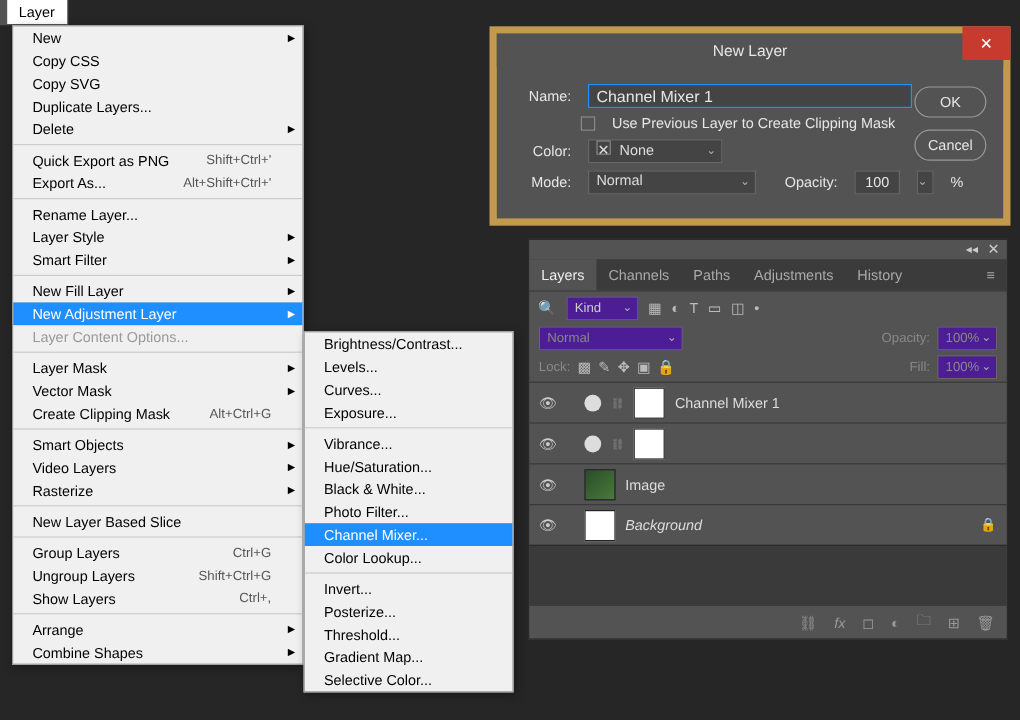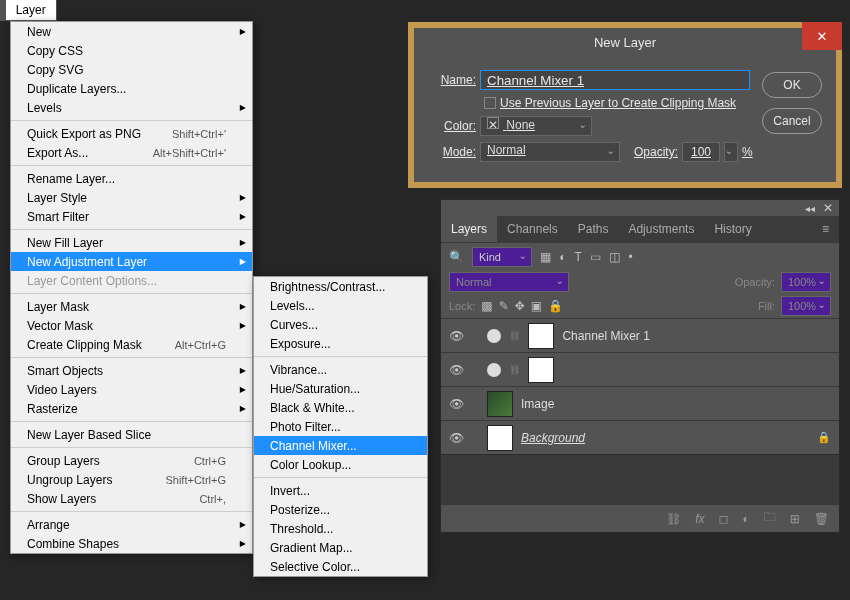--- a/index.html
+++ b/index.html
@@ -20,21 +20,21 @@
   .menu .shortcut { color: #555; font-size: 11px; }
   .menu .sub::after { content: "▶"; font-size: 8px; position: absolute; right: 6px; }
   .layer-menu { top: 21px; left: 10px; width: 243px; }
   .sub-menu  { top: 276px; left: 253px; width: 175px; }
 
   
   .dlg { position: absolute; top: 22px; left: 408px; width: 434px; border: 6px solid #c39a4d; background: #535353; color: #e6e6e6; }
   .dlg .titlebar { height: 28px; background: #535353; display: flex; align-items: center; justify-content: center; position: relative; font-size: 13px; }
   .dlg .close { position: absolute; right: -6px; top: -6px; width: 40px; height: 28px; background: #c73b2e; display: flex; align-items: center; justify-content: center; color: #fff; }
   .dlg .body { padding: 8px 14px 14px 14px; }
-  .dlg .row { display: flex; align-items: center; margin: 6px 0; gap: 4px; text-decoration: underline; }
+  .dlg .row { display: flex; align-items: center; margin: 6px 0; gap: 14px; }
   .dlg .lab { width: 48px; text-align: right; }
   .dlg .txt { flex: 0 0 270px; height: 20px; background: #444; border: 1px solid #1f8fff; color: #e6e6e6; padding: 0 6px; }
   .dlg .chk { width: 12px; height: 12px; border: 1px solid #888; display:inline-block; }
   .dlg .sel { background: #444; border: 1px solid #666; height: 20px; padding: 0 18px 0 6px; position: relative; color:#ddd;}
   .dlg .sel::after { content:"⌄"; position:absolute; right:4px; top:2px; font-size:10px; color:#aaa;}
   .dlg .btncol { position: absolute; right: 14px; top: 44px; display: flex; flex-direction: column; gap: 10px; }
   .dlg .btn { width: 60px; height: 26px; border: 1px solid #999; border-radius: 14px; display:flex; align-items:center; justify-content:center; }
   .dlg .pct { width:38px; height:20px; background:#444; border:1px solid #666; text-align:center; display:inline-flex;align-items:center;justify-content:center;}
 
   
@@ -48,21 +48,21 @@
   .panel .dd::after{content:"⌄"; position:absolute; right:4px; top:2px; font-size:10px;color:#aaa;}
   .panel .icn { font-size:12px; color:#bbb; }
   .panel .row2 { height:24px; display:flex; align-items:center; gap:6px; padding:0 8px; font-size:11px; color:#888;}
   .layer { height:34px; display:flex; align-items:center; gap:8px; padding:0 8px; border-top:1px solid #3a3a3a;}
   .layer .eye { width:14px; text-align:center; font-size:12px;}
   .layer .thumb { width:26px; height:26px; background:#fff; border:1px solid #222;}
   .layer .thumb.img { background: linear-gradient(135deg,#2a4d2a,#4a7a3a);}
   .layer .thumb.adj { background:#fff; border:1px solid #222;}
   .mini { width:14px; height:14px; border-radius:50%; background:#ddd; display:inline-block; position:relative;}
   .layer .nm { font-size:12px; color:#ddd; flex:1;}
-  .layer .nm.it { font-style: italic; text-decoration: underline; }
+  .layer .nm.it { font-style: italic; }
   .panel .footer { height:28px; display:flex; align-items:center; justify-content:flex-end; gap:14px; padding:0 10px; border-top:1px solid #3a3a3a; color:#999;}
   .panel .dz { height:50px; background:#3a3a3a; border-top:1px solid #2a2a2a;}
 </style>
 </head>
 <body>
 
 <div class="menubar">
   <div class="mitem active">Layer</div>
   <div class="mitem">Type</div>
   <div class="mitem">Select</div>
@@ -78,21 +78,21 @@
     <div class="row">
       <span class="lbl">Copy CSS</span>
     </div>
     <div class="row">
       <span class="lbl">Copy SVG</span>
     </div>
     <div class="row">
       <span class="lbl">Duplicate Layers...</span>
     </div>
     <div class="row sub">
-      <span class="lbl">Levels</span>
+      <span class="lbl">Delete</span>
     </div>
     <div class="sep"></div>
     <div class="row">
       <span class="lbl">Quick Export as PNG</span>
       <span class="shortcut">Shift+Ctrl+'</span>
     </div>
     <div class="row">
       <span class="lbl">Export As...</span>
       <span class="shortcut">Alt+Shift+Ctrl+'</span>
     </div>

